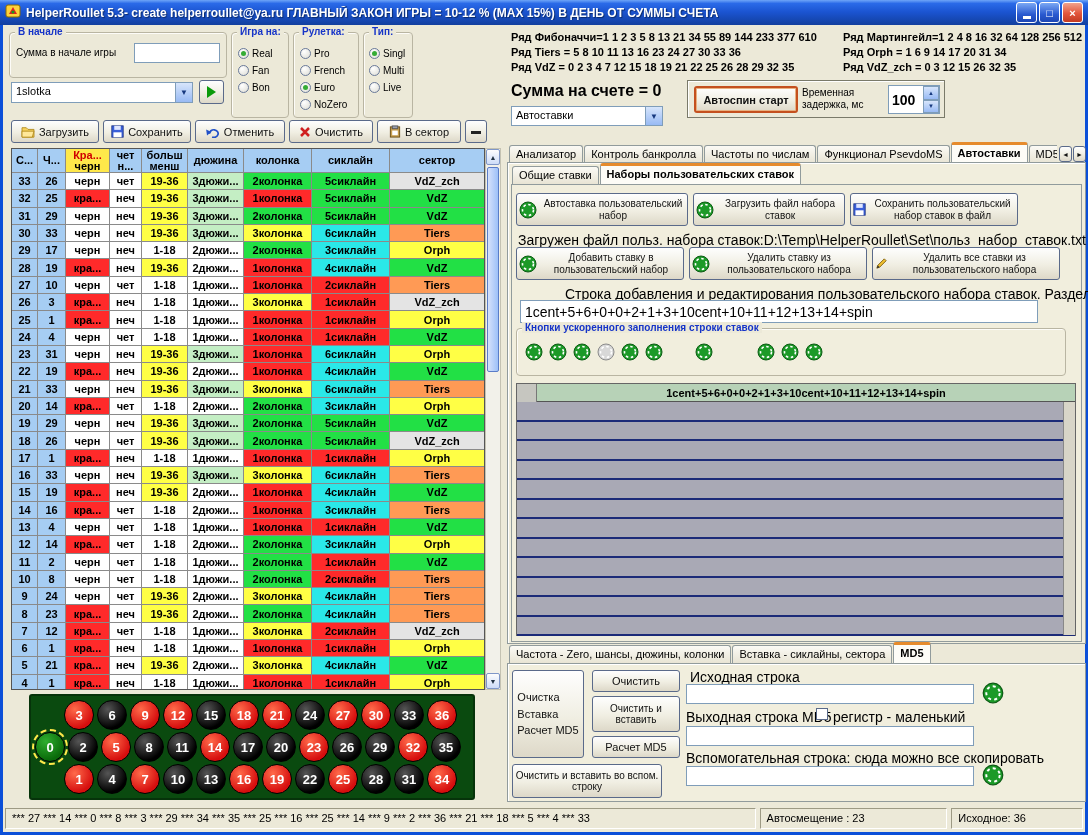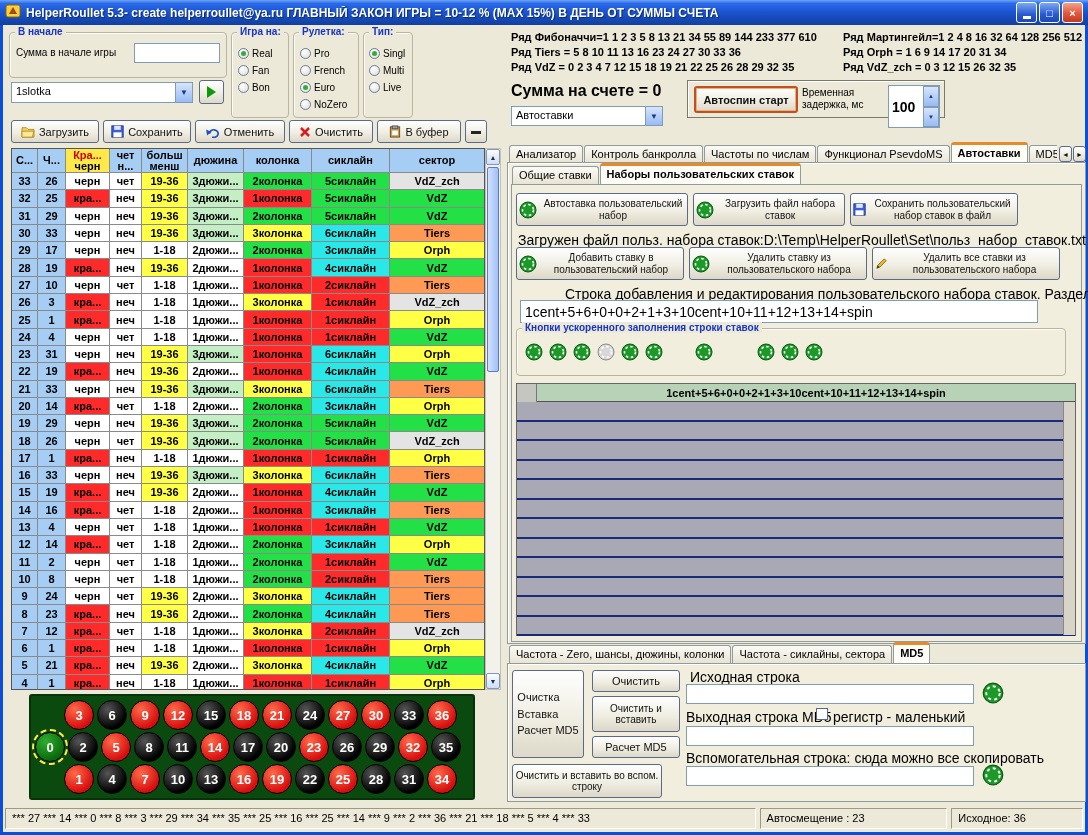--- a/index.html
+++ b/index.html
@@ -56,21 +56,21 @@
 .bnum.red{background:radial-gradient(circle at 35% 30%,#ff6a4a,#d60e0e 70%);}
 .bnum.black{background:radial-gradient(circle at 35% 30%,#555,#000 70%);}
 .bnum.zero{background:radial-gradient(circle at 35% 30%,#2fae2f,#0a6a0a 70%);}
 .bnum.bsel{outline:2px dashed #ffe84a;outline-offset:1px;}
 
 .series{position:absolute;font-size:11px;font-weight:bold;white-space:nowrap;}
 .balance{position:absolute;left:508px;top:82px;font-size:16px;font-weight:bold;}
 .spinpanel{position:absolute;left:684px;top:80px;width:258px;height:38px;border:1px solid #7a7a6a;box-shadow:inset 1px 1px 0 #fff;}
 .autospin{position:absolute;left:6px;top:5px;width:104px;height:27px;font-weight:bold;border:2px solid #c4501e;box-shadow:inset 0 0 0 1px #e8b080;}
 .delaylbl{position:absolute;left:114px;top:6px;width:82px;font-size:10px;line-height:1.2;}
-.spinner{position:absolute;left:200px;top:4px;width:52px;height:43px;border:1px solid #7f9db9;background:#fff;display:flex;}
+.spinner{position:absolute;left:200px;top:4px;width:52px;height:29px;border:1px solid #7f9db9;background:#fff;display:flex;}
 .spinval{flex:1;border:none;outline:none;font-size:14px;font-weight:bold;width:30px;padding-left:3px;}
 .spinarrows{width:16px;display:flex;flex-direction:column;}
 .sparrow{flex:1;background:linear-gradient(180deg,#d7e5fb,#98baf4);border:1px solid #7f9db9;font-size:6px;color:#16387e;display:flex;align-items:center;justify-content:center;}
 
 .tabstrip{position:absolute;display:flex;align-items:flex-end;gap:1px;}
 .tab{border:1px solid #919b9c;border-bottom:none;border-radius:3px 3px 0 0;background:linear-gradient(180deg,#fbfaf5,#e8e4d4);padding:2px 6px 2px;font-size:11px;height:18px;white-space:nowrap;}
 .tab.active{background:#fdfcf7;height:21px;border-top:3px solid #e68b2c;font-weight:bold;}
 .tabscroll{position:absolute;width:13px;height:16px;font-size:7px;padding:0;}
 .tabpanel{position:absolute;left:504px;top:162px;width:579px;height:482px;background:#f1eedd;border:1px solid #919b9c;box-shadow:inset 1px 1px 0 #fff;}
 .innerpanel{position:absolute;left:3px;top:21px;width:571px;height:458px;border:1px solid #919b9c;background:#f1eedd;}
@@ -241,21 +241,21 @@
         <span>Очистить</span>
       </div>
       <div class="xpbtn" style="height: 23px; width: 84px;">
         <span style="display: inline-flex;">
           <svg width="12" height="13" viewBox="0 0 12 14">
             <rect x="1" y="2" width="10" height="11" fill="#c8a050" stroke="#6b4f18"></rect>
             <rect x="3" y="1" width="6" height="3" fill="#9aa0b0" stroke="#555"></rect>
             <rect x="3" y="6" width="6" height="5" fill="#fff"></rect>
           </svg>
         </span>
-        <span>В буфер</span>
+        <span>В сектор</span>
       </div>
       <div class="xpbtn" style="height: 23px; width: 22px;">
         <span style="display: inline-flex;">
           <svg width="12" height="12" viewBox="0 0 12 12">
             <rect x="1" y="5" width="10" height="3" fill="#222"></rect>
           </svg>
         </span>
       </div>
     </div>
 
@@ -866,21 +866,21 @@
             <div class="lrow"></div>
             <div class="lrow"></div>
           </div>
         <div class="blscroll"></div>
       </div>
     </div>
   </div>
 
   <div class="tabstrip" style="left:506px;top:644px;width:578px;height:19px;">
       <span class="tab">Частота - Zero, шансы, дюжины, колонки</span>
-      <span class="tab">Частота - сиклайны, сектора</span>
+      <span class="tab">Вставка - сиклайны, сектора</span>
       <span class="tab active">MD5</span>
     </div>
 
   <div class="bottompanel">
     <div class="xpbtn mdbig">Очистка
 Вставка
 Расчет MD5</div>
     <div class="xpbtn" style="position:absolute;left:84px;top:6px;width:88px;height:22px;">Очистить</div>
     <div class="xpbtn" style="position:absolute;left:84px;top:32px;width:88px;height:36px;line-height:1.15;text-align:center;font-size:10px;">Очистить и вставить</div>
     <div class="xpbtn" style="position:absolute;left:84px;top:72px;width:88px;height:22px;">Расчет MD5</div>

